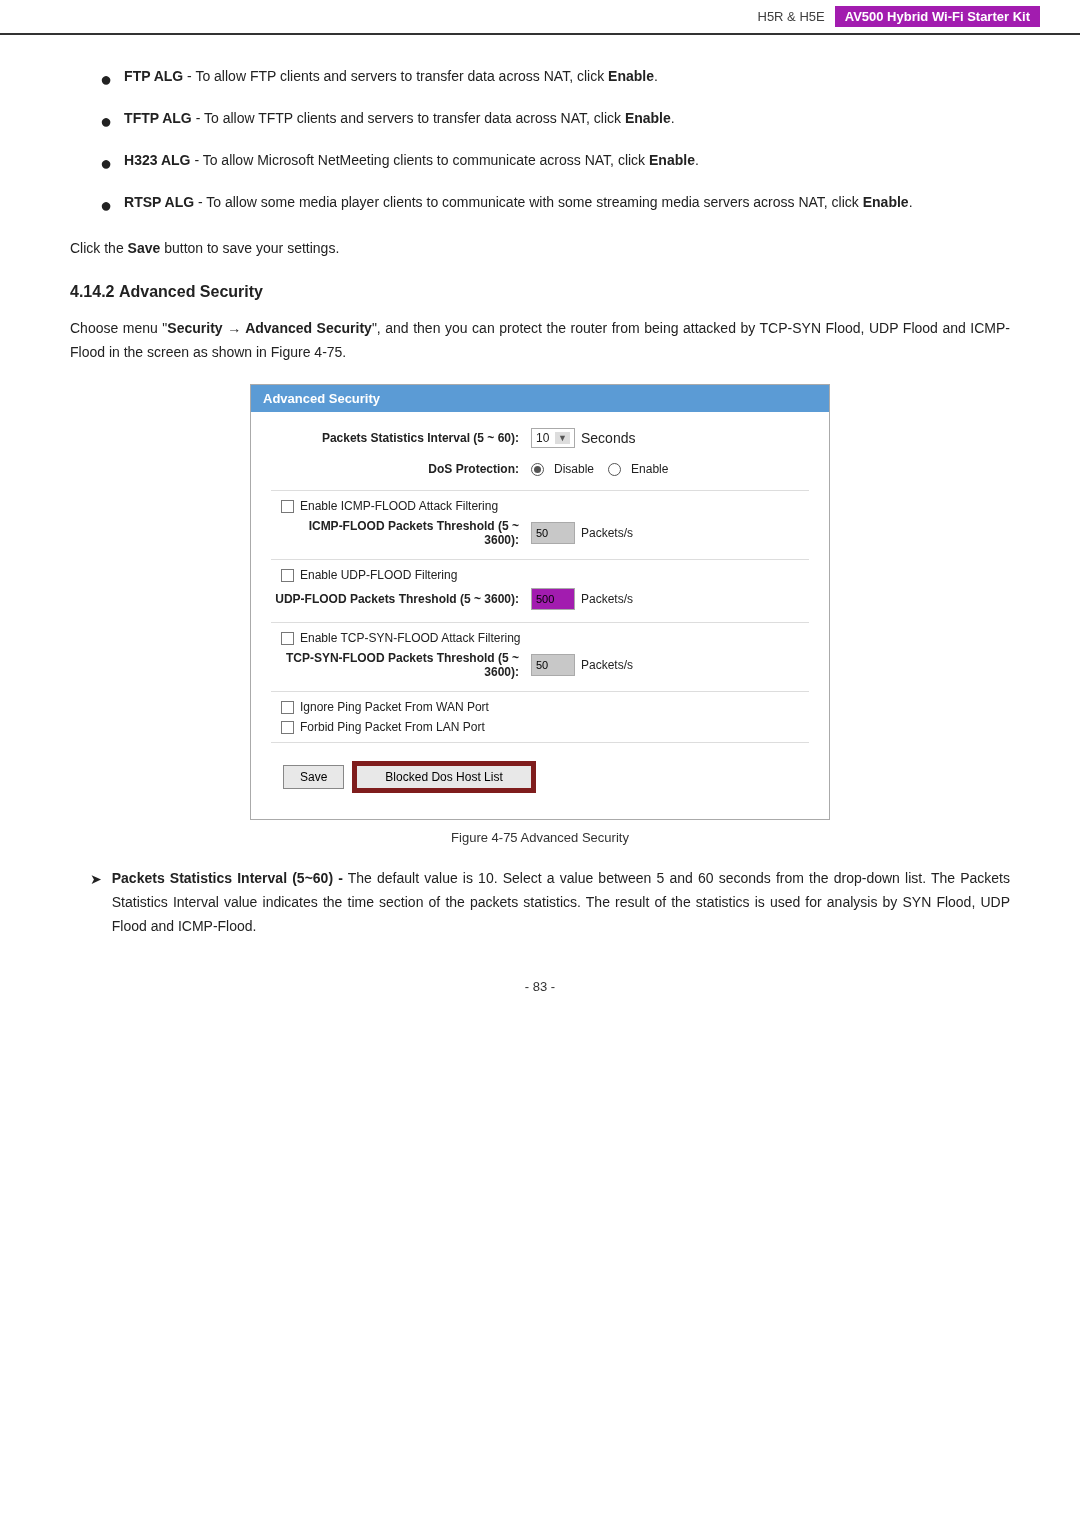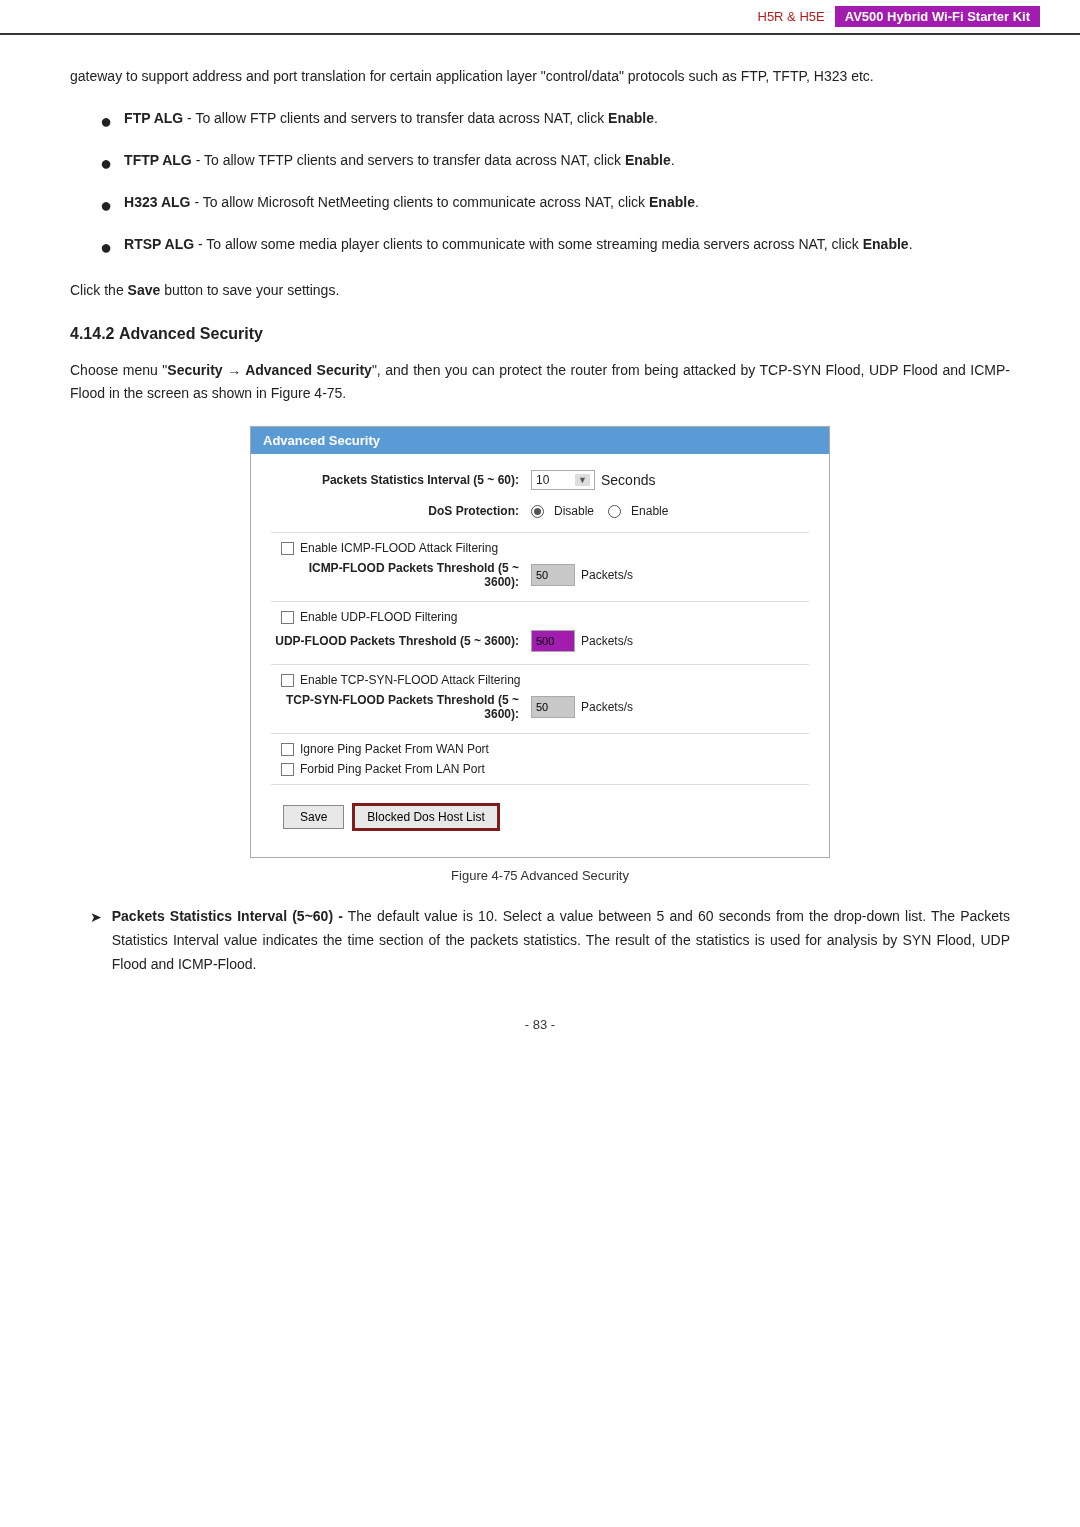--- a/index.html
+++ b/index.html
@@ -23,21 +23,21 @@
     .header-bar {
       display: flex;
       justify-content: flex-end;
       align-items: center;
       border-bottom: 2px solid #333;
       padding: 6px 40px 6px 40px;
       margin-bottom: 0;
     }
     .header-model {
       font-size: 13px;
-      color: #b91c1c;
+      color: #404040;
       margin-right: 10px;
     }
     .header-title-badge {
       background: #a21caf;
       color: #fff;
       font-size: 13px;
       font-weight: bold;
       padding: 3px 10px;
     }
 
@@ -127,21 +127,21 @@
       align-items: center;
       gap: 6px;
     }
 
     
     .fake-select {
       border: 1px solid #aaa;
       background: #fff;
       padding: 2px 4px;
       font-size: 12px;
-      width: 64px;
+      width: 44px;
       display: inline-flex;
       align-items: center;
       justify-content: space-between;
     }
     .fake-select-arrow {
       font-size: 9px;
       color: #555;
       background: #ddd;
       padding: 1px 3px;
       margin-left: 2px;
@@ -233,23 +233,23 @@
       padding: 10px 12px 12px 12px;
     }
     .btn-save {
       border: 1px solid #888;
       background: #e8e8e8;
       padding: 4px 16px;
       font-size: 12px;
       cursor: pointer;
     }
     .btn-blocked {
-      border: 3px solid #7f1d1d;
+      border: 5px solid #7f1d1d;
       background: #e8e8e8;
-      padding: 4px 12px;
+      padding: 4px 28px;
       font-size: 12px;
       cursor: pointer;
     }
 
     
     .figure-caption {
       text-align: center;
       font-size: 13px;
       margin-bottom: 22px;
       color: #333;
@@ -289,23 +289,20 @@
 
 <div class="page-wrapper">
 
   <div class="header-bar">
     <span class="header-model">H5R &amp; H5E</span>
     <span class="header-title-badge">AV500 Hybrid Wi-Fi Starter Kit</span>
   </div>
 
   <div class="content-area">
 
-    <p class="intro-paragraph">
-      <span>gateway to support address and port translation for certain application layer "control/data" protocols such as FTP, TFTP, H323 etc.</span>
-    </p>
 
     <ul class="bullet-list">
       <li>
         <span class="bullet-dot">●</span>
         <span><b>FTP ALG</b> <span>- To allow FTP clients and servers to transfer data across NAT, click </span><b>Enable</b><span>.</span></span>
       </li>
       <li>
         <span class="bullet-dot">●</span>
         <span><b>TFTP ALG</b> <span>- To allow TFTP clients and servers to transfer data across NAT, click </span><b>Enable</b><span>.</span></span>
       </li>

